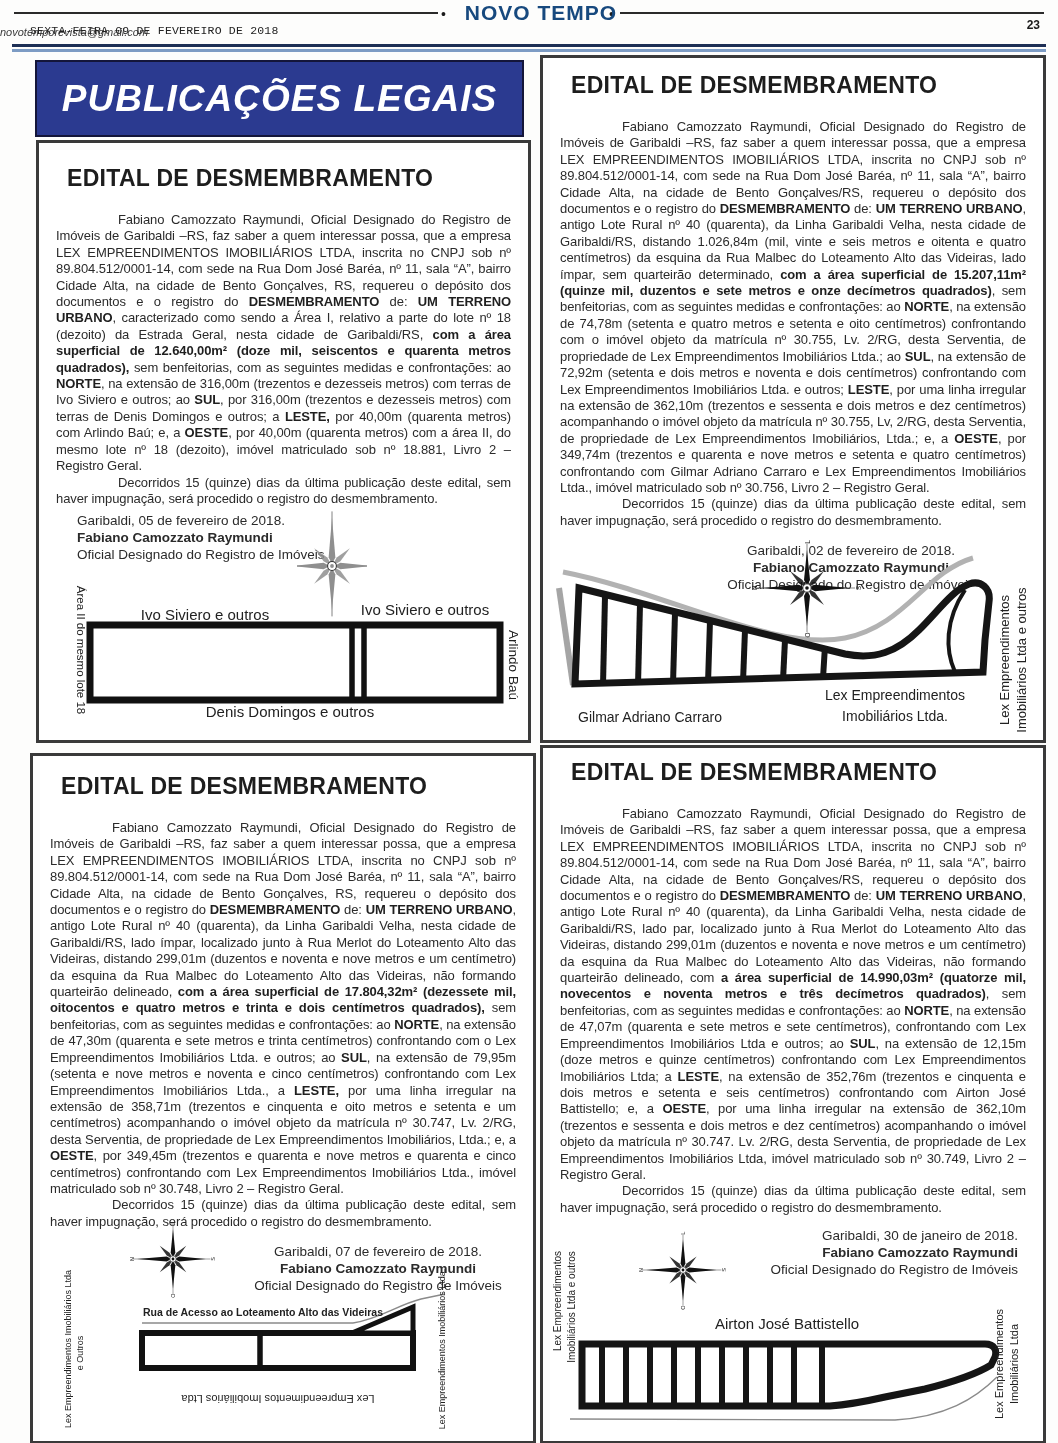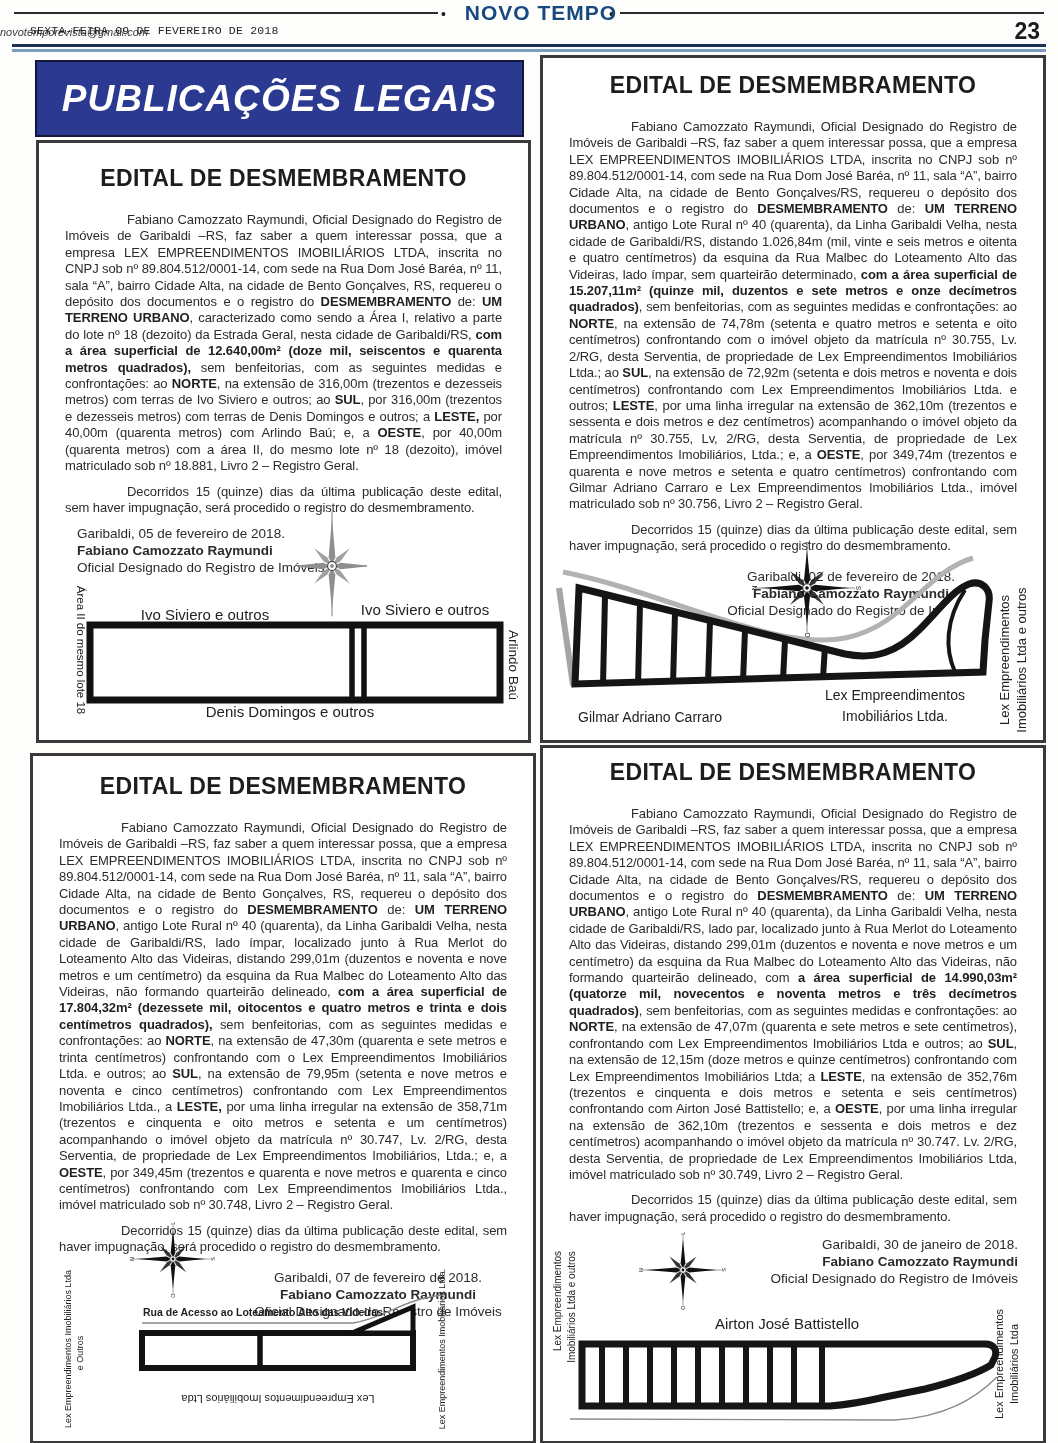--- a/index.html
+++ b/index.html
@@ -6,36 +6,36 @@
   .page{position:relative;width:1058px;height:1443px;background:#fdfdfc;margin:0 auto;overflow:hidden;
         font-family:"Liberation Sans",sans-serif;color:#2b2b2b;}
   
   .hdr-rule-left{position:absolute;left:14px;top:12px;width:424px;height:2px;background:#2a2a2a;}
   .hdr-rule-right{position:absolute;left:620px;top:12px;width:424px;height:2px;background:#2a2a2a;}
   .hdr-dot{position:absolute;top:6px;font-size:14px;color:#1b1b1b;}
   .masthead{position:absolute;left:12px;top:1px;width:100%;text-align:center;font-size:21px;font-weight:bold;
             letter-spacing:1px;color:#17497e;}
   .email{position:absolute;left:0;top:26px;width:100%;text-align:left;font-style:italic;font-size:11px;color:#3d3d3d;}
   .dateline{position:absolute;left:30px;top:24px;font-size:11.5px;letter-spacing:.2px;color:#222;font-family:Liberation Mono, monospace;}
-  .pagenum{position:absolute;right:18px;top:18px;font-size:23px;font-weight:bold;color:#1b1b1b;}
+  .pagenum{position:absolute;right:18px;top:18px;font-size:12px;font-weight:bold;color:#1b1b1b;}
   .hdr-bottom{position:absolute;left:12px;top:44px;width:1034px;height:2px;
               border-top:3px solid #1e2f55;border-bottom:3px solid #7d9cc4;}
   
   .banner{position:absolute;left:35px;top:60px;width:485px;height:73px;background:#2b3a90;
           border:2px solid #14163a;display:flex;align-items:center;justify-content:center;font-style:italic;}
   .banner span{color:#fff;font-size:37px;font-weight:bold;letter-spacing:1px;}
   
   .notice{position:absolute;background:#fff;border:3px solid #3a3a3a;overflow:hidden;}
   .box1{left:36px;top:140px;width:489px;height:597px;}
   .box2{left:540px;top:55px;width:500px;height:682px;}
   .box3{left:30px;top:753px;width:500px;height:685px;}
   .box4{left:540px;top:745px;width:500px;height:693px;}
-  .notice h2{text-align:center;font-size:23px;letter-spacing:.3px;color:#1d1d1d;margin:6px 0 20px 0;}
+  .notice h2{font-size:23px;letter-spacing:.3px;color:#1d1d1d;margin:6px 0 20px 0;padding-left:28px;}
   .box1 h2{margin-top:22px;} .box2 h2{margin-top:14px;} .box3 h2{margin-top:17px;} .box4 h2{margin-top:11px;}
-  .para{margin:9px;padding:0 17px;font-size:13px;line-height:16.4px;text-align:justify;text-indent:62px;
+  .para{margin:0;padding:0 17px;font-size:13px;line-height:16.4px;text-align:justify;text-indent:62px;
         color:#2b2b2b;letter-spacing:-0.1px;}
   .para b{font-weight:bold;color:#1f1f1f;}
   .sig{font-size:13.5px;line-height:17px;margin-top:5px;}
   .sig .name{font-weight:bold;}
   .sig1{margin-left:38px;}
   .sig2{margin-left:128px;width:360px;text-align:center;margin-top:13px;}
   .sig3{margin-left:195px;width:300px;text-align:center;margin-top:13px;}
   .sig4{margin-left:95px;width:380px;text-align:right;margin-top:11px;}
   .mapsvg{position:absolute;left:2px;}
   .m1{bottom:0;} .m2{bottom:0;} .m3{bottom:2px;} .m4{bottom:2px;}

